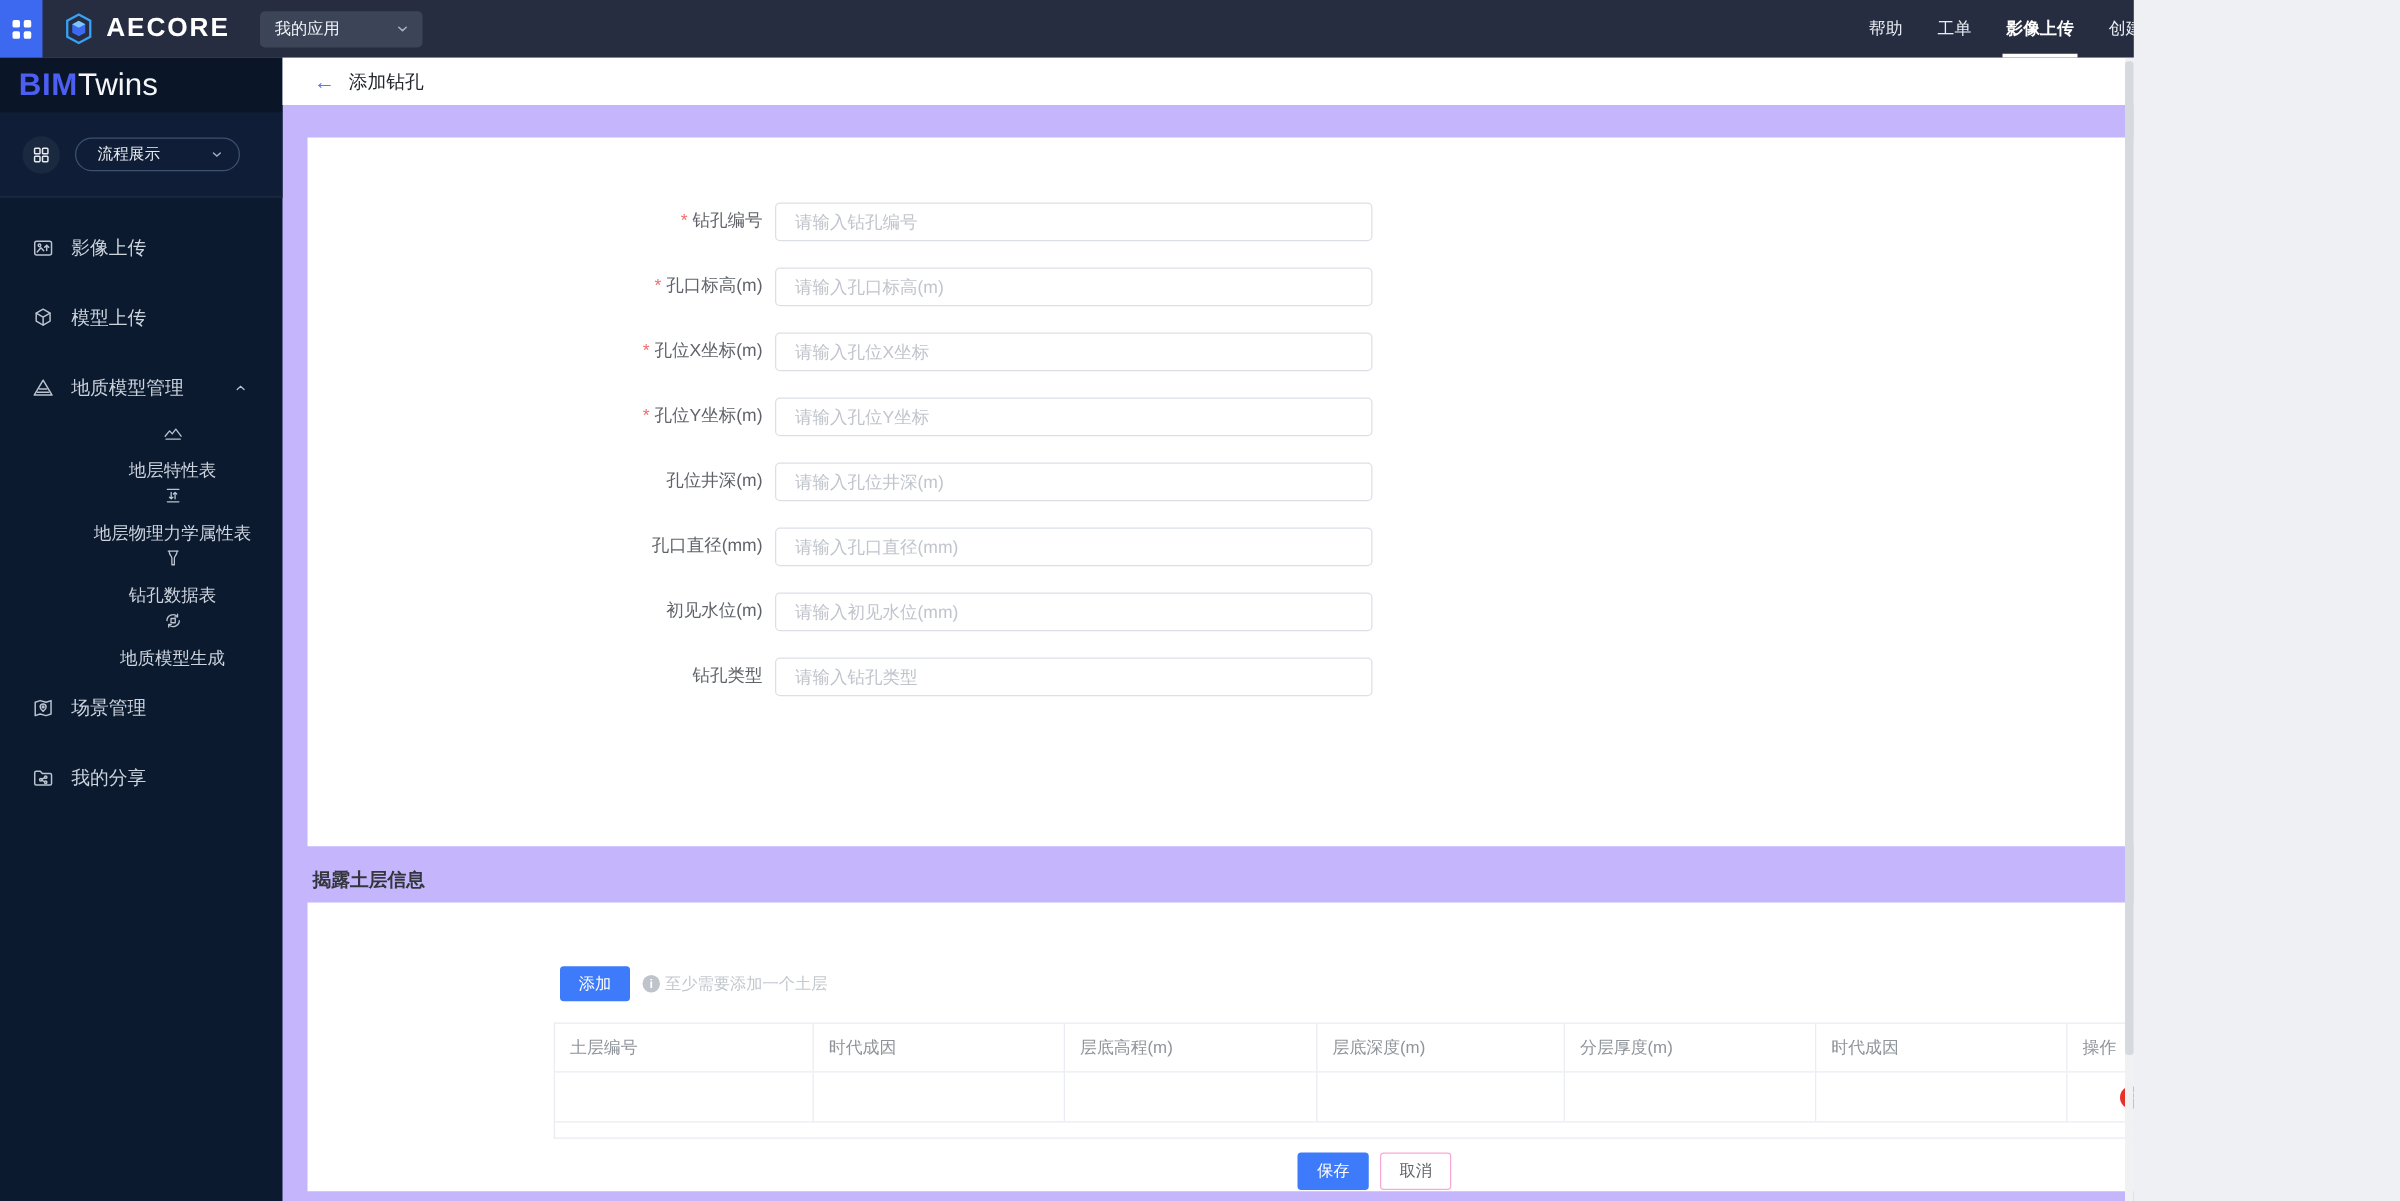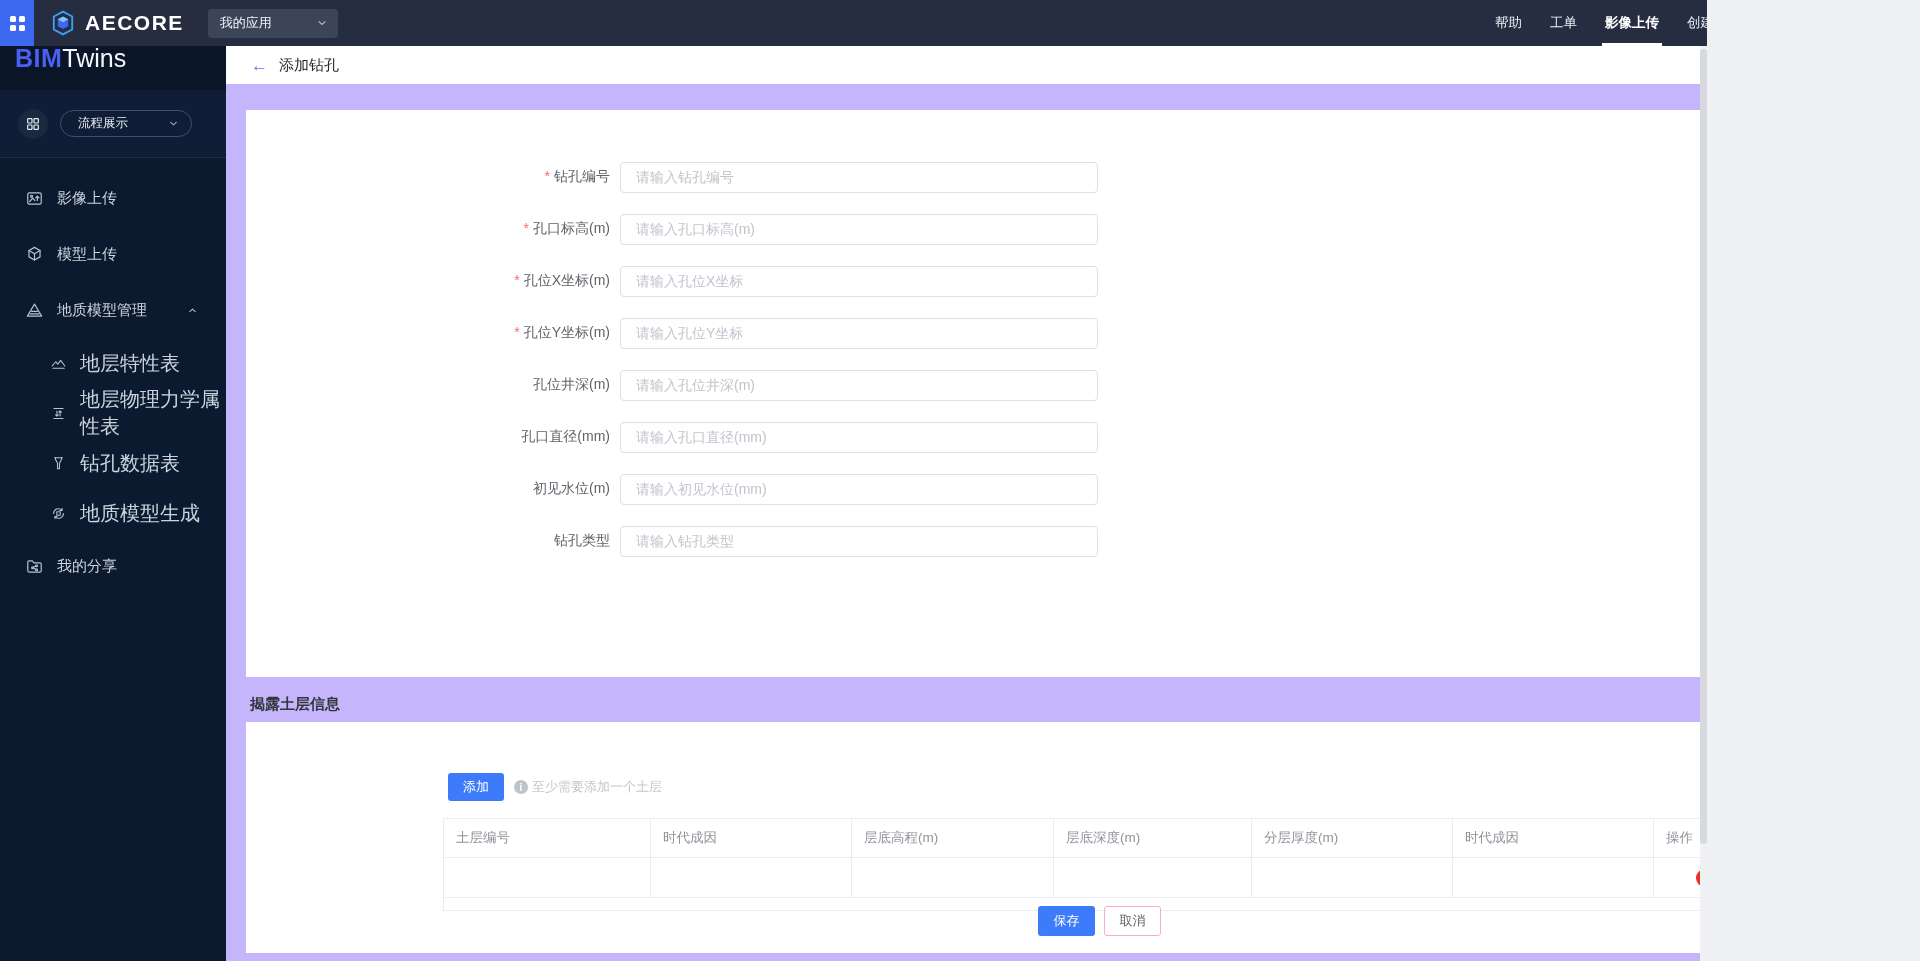--- a/index.html
+++ b/index.html
@@ -17,29 +17,29 @@
   .app-select { margin-left:24px; width:130px; height:29px; background:#3c4458; border-radius:4px; display:flex; align-items:center; justify-content:space-between; padding:0 10px 0 12px; font-size:13px; color:#f2f4f8; cursor:pointer; }
   .tb-links { margin-left:auto; display:flex; height:46px; }
   .tb-links a { display:flex; align-items:center; padding:0 14px; font-size:13.5px; color:#e9edf4; text-decoration:none; position:relative; cursor:pointer;text-align:right; }
   .tb-links a.active { color:#ffffff; font-weight:700; }
   .tb-links a.active::after { content:""; position:absolute; left:11px; right:11px; bottom:0; height:3px; background:#ffffff; }
   .tb-sep { width:1px; height:16px; background:#4a5268; margin:0 12px 0 14px; align-self:center; }
   .avatar { width:30px; height:30px; margin-right:26px; border-radius:50%; overflow:hidden; cursor:pointer; flex:0 0 auto; }
 
   
   .sidebar { position:absolute; top:46px; left:0; width:226px; bottom:0; background:#0b1a2f; color:#ccd3dd; }
-  .side-logo { height:44px; display:flex; align-items:flex-start; padding-left:15px; background:#0a1628; font-size:25px; line-height:1; }
+  .side-logo { height:44px; display:flex; align-items:center; padding-left:15px; background:#0a1628; font-size:25px; line-height:1; }
   .logo-bim { color:#4d5ff2; font-weight:800; letter-spacing:.5px; }
   .logo-twins { color:#f4f6fa; font-weight:400; }
   .mode-row { height:68px; display:flex; align-items:center; padding-left:18px; gap:12px; background:#0f1e36; border-bottom:1px solid #1d2c45; }
   .mode-grid { width:30px; height:30px; border-radius:50%; background:#1a2940; display:flex; align-items:center; justify-content:center; cursor:pointer; flex:0 0 auto; }
   .mode-pill { width:132px; height:27px; border:1px solid #3c5070; border-radius:14px; display:flex; align-items:center; justify-content:space-between; padding:0 12px 0 17px; color:#e8ecf2; font-size:12.5px; cursor:pointer; }
   .side-nav { padding-top:12px; }
   .nav-item { display:flex; align-items:center; gap:13px; height:56px; padding-left:25px; font-size:15px; color:#ccd3dd; cursor:pointer; }
-  .nav-item.sub { height:50px; padding-left:50px; font-size:20px; }
+  .nav-item.sub { height:50px; padding-left:50px; font-size:14px;flex-direction:column; }
   .nav-item .chev { margin-left:auto; margin-right:28px; }
   .icn { flex:0 0 auto; display:flex; }
 
   
   .main { position:absolute; top:46px; left:226px; width:1687px; bottom:0; }
   .page-header { height:38px; background:#ffffff; display:flex; align-items:center; padding-left:25px; gap:11px; }
   .back { color:#5a78f0; font-size:17px; cursor:pointer; line-height:1; }
   .page-title { font-size:15px; color:#23272e; }
   .content { position:absolute; top:38px; left:0; right:0; bottom:0; }
 
@@ -64,21 +64,21 @@
   .t-head { height:40px; border:1px solid #e9ecf2; }
   .t-row  { height:40px; border:1px solid #e9ecf2; border-top:none; }
   .th, .td { border-right:1px solid #e9ecf2; display:flex; align-items:center; padding-left:12px; overflow:hidden; }
   .th:last-child, .td:last-child { border-right:none; }
   .th { color:#8f949b; }
   .c0{width:207px;} .c1{width:201px;} .c2{width:202px;} .c3{width:198px;} .c4{width:201px;} .c5{width:201px;} .c6{width:103px; flex:1;}
   .td.op { justify-content:center; padding-left:0; }
   .t-foot { height:13px; border:1px solid #e9ecf2; border-top:none; }
   .del { width:18px; height:18px; border-radius:50%; background:#ea2f28; color:#fff; font-size:10px; font-weight:700; display:flex; align-items:center; justify-content:center; cursor:pointer; line-height:1; }
 
-  .actions { position:absolute; top:184px; left:197px; width:1313px; display:flex; justify-content:center; }
+  .actions { position:absolute; top:200px; left:197px; width:1313px; display:flex; justify-content:center; }
   .btn-save { width:57px; height:30px; background:#3e7bfa; color:#fff; border:none; border-radius:3px; font-size:13px; cursor:pointer; }
   .btn-cancel { width:57px; height:30px; background:#fff; border:1px solid #f9a8d4; border-radius:3px; color:#5f6369; font-size:13px; margin-left:9px; cursor:pointer; }
 
   
   .inner-sb { position:absolute; top:66px; left:1658px; width:7px; height:770px; border-radius:4px; background:#dadce1; }
   .outer-sb { position:absolute; top:46px; right:0; width:7px; bottom:0; background:#eff1f3; }
   .outer-sb .thumb { position:absolute; top:3px; left:0; width:7px; height:795px; background:#d6d9de; border-radius:3px; }
 </style>
 </head>
 <body>
@@ -222,20 +222,30 @@
             <path d="M5 12 a7 7 0 0 1 11.8-4.8 M19 12 a7 7 0 0 1-11.8 4.8"></path>
             <path d="M17 4.8 V7.8 H14 M7 19.2 V16.2 H10"></path>
               <rect x="9.6" y="9.6" width="4.8" height="4.8"></rect>
           </svg>
         </span>
         <span>地质模型生成</span>
       </div>
       <div class="nav-item">
         <span class="icn">
           <svg width="19" height="19" viewBox="0 0 24 24" fill="none" stroke="#bac3cf" stroke-width="1.5" stroke-linecap="round" stroke-linejoin="round">
+            <path d="M4 6 L9 4.4 L15 6 L20 4.4 V18 L15 19.6 L9 18 L4 19.6 Z"></path>
+            <path d="M12 7.8 a3 3 0 0 1 3 3 c0 2.1-3 4.4-3 4.4 s-3-2.3-3-4.4 a3 3 0 0 1 3-3 Z"></path>
+              <circle cx="12" cy="10.8" r="0.9"></circle>
+          </svg>
+        </span>
+        <span>场景管理</span>
+      </div>
+      <div class="nav-item">
+        <span class="icn">
+          <svg width="19" height="19" viewBox="0 0 24 24" fill="none" stroke="#bac3cf" stroke-width="1.5" stroke-linecap="round" stroke-linejoin="round">
             <path d="M3.5 6.5 a1.5 1.5 0 0 1 1.5-1.5 h4.2 l2 2.4 h7.8 a1.5 1.5 0 0 1 1.5 1.5 v8.6 a1.5 1.5 0 0 1-1.5 1.5 H5 a1.5 1.5 0 0 1-1.5-1.5 Z"></path>
             <circle cx="9.6" cy="13.6" r="1.2"></circle>
               <circle cx="14.6" cy="11" r="1.2"></circle>
               <circle cx="14.6" cy="16.2" r="1.2"></circle>
             <path d="M10.8 13 L13.4 11.6 M10.8 14.2 L13.4 15.6"></path>
           </svg>
         </span>
         <span>我的分享</span>
       </div>
     </nav>

